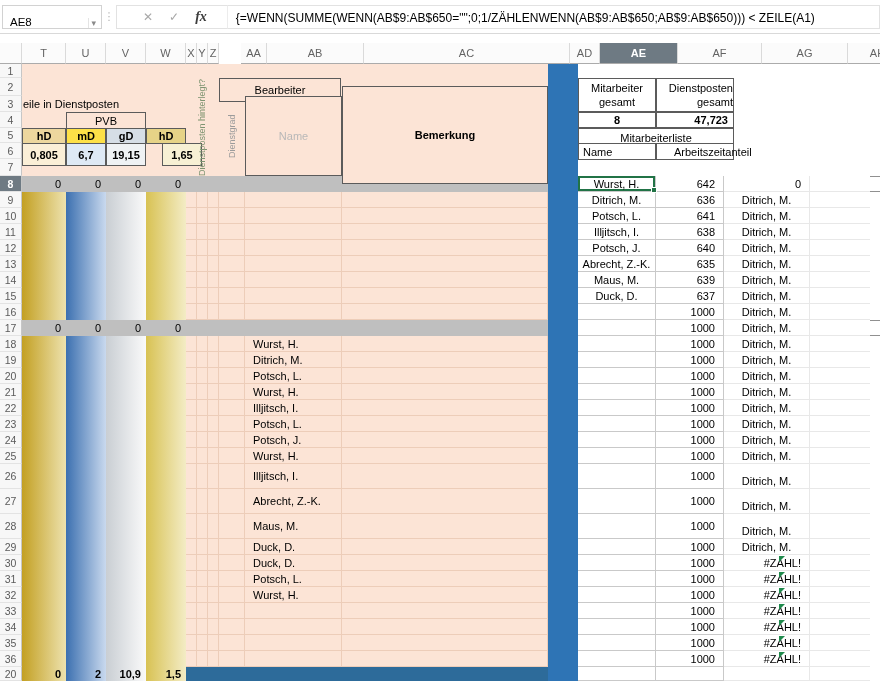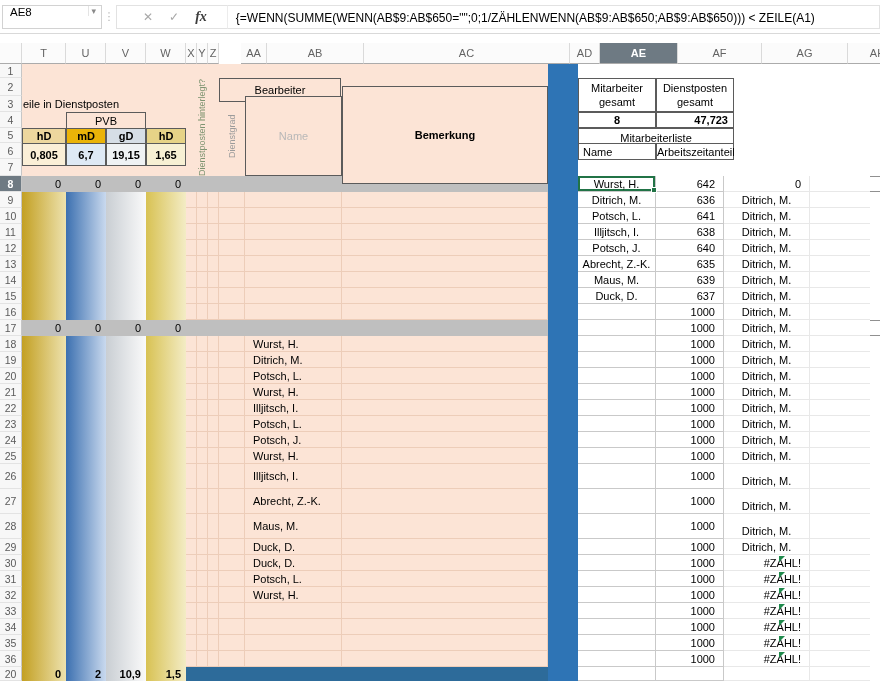--- a/index.html
+++ b/index.html
@@ -1,21 +1,21 @@
 <!DOCTYPE html>
 <html style="--peach: #FCE4D6; --gray_row: #BFBFBF; --ad_column_blue: #2E74B5; --totals_blue: #2D6B9A; --selection_green: #217346; --error_green: #1F8A4C; --header_selected: #6E7A83; --band_gold_dark: #C3A023; --band_gold_light: #EDE2AE; --band_blue_dark: #3C70B0; --band_blue_light: #C9D9EE; --band_gray_dark: #C9CED3; --band_gray_light: #FAFAFA; --band_yellow_dark: #D8C253; --band_yellow_light: #F3ECC5;"><head>
 <meta charset="utf-8">
 <style>
 *{margin:0;padding:0;box-sizing:border-box}
 html,body{width:880px;height:681px;overflow:hidden}
 body{font-family:"Liberation Sans",sans-serif;font-size:11px;color:#000;background:#fff}
 
 
 .fbar{height:34px;display:flex;align-items:center;background:#fff;border-bottom:1px solid #D9D9D9;padding:4px 0 4px 2px}
-.nbox{width:100px;height:24px;border:1px solid #D2D2D2;display:flex;align-items:flex-start;justify-content:space-between;padding:0 3px 0 7px;background:#fff}
+.nbox{width:100px;height:24px;border:1px solid #D2D2D2;display:flex;align-items:flex-end;justify-content:space-between;padding:0 3px 0 7px;background:#fff}
 .nb-val{font-size:11.5px}
 .nb-arr{color:#8a8a8a;font-size:9px;padding:0 2px;border-left:1px solid #E4E4E4}
 .fdots{width:14px;text-align:center;color:#B5B5B5;font-size:11px}
 .fbtns{display:flex;align-items:center;gap:16px;padding:0 20px 0 26px;height:24px;border:1px solid #E2E2E2;border-right:none}
 .fb-x,.fb-ok{color:#A8A8A8;font-size:12px}
 .fb-fx{font-family:"Liberation Serif",serif;font-style:italic;font-weight:700;font-size:14px;color:#3d3d3d}
 .ftext{flex:1;height:24px;line-height:24px;border:1px solid #E2E2E2;border-left:1px solid #ECECEC;white-space:nowrap;overflow:hidden;padding-left:8px;font-size:12px}
 
 
 .chrow{display:flex;align-items:flex-end;height:30px;background:#fff}
@@ -37,26 +37,26 @@
 .g0{left:22px;width:44px}.g1{left:66px;width:40px}.g2{left:106px;width:40px}.g3{left:146px;width:40px}
 .value-cell{top:79px;height:23px;font-weight:700}
 .v0{left:22px;width:44px}.v1{left:66px;width:40px}.v2{left:106px;width:40px}.v3{left:146px;width:40px}
 .vlabel{position:absolute;writing-mode:vertical-rl;transform:rotate(180deg);display:flex;align-items:center;justify-content:center;font-size:9px;line-height:11px;text-align:center}
 .vl1{left:187px;top:14px;width:30px;height:98px;color:#7E9471}
 .vl2{left:220px;top:32px;width:24px;height:80px;color:#9B9B9B}
 .nameph{left:245px;top:32px;width:97px;height:80px;color:#B8B8B8;background:var(--peach)}
 .bemerk{left:342px;top:22px;width:206px;height:98px;font-weight:700;background:var(--peach)}
 .sbx{background:#fff}
 .mit-l{left:578px;top:14px;width:78px;height:34px;text-align:center;line-height:1.3}
-.dp-l{left:656px;top:14px;width:78px;height:34px;text-align:center;line-height:1.3}
+.dp-l{left:656px;top:14px;width:78px;height:34px;text-align:right;line-height:1.3}
 .mit-v{left:578px;top:48px;width:78px;height:16px;font-weight:700}
 .dp-v{left:656px;top:48px;width:78px;height:16px;font-weight:700;justify-content:flex-end;padding-right:5px}
 .liste{left:578px;top:64px;width:156px;height:19px}
 .lh-name{left:578px;top:79px;width:78px;height:17px;justify-content:flex-start;padding-left:4px}
-.lh-azt{left:656px;top:79px;width:78px;height:17px;justify-content:flex-start;padding-left:0;white-space:nowrap;overflow:visible}
+.lh-azt{left:656px;top:79px;width:78px;height:17px;justify-content:flex-start;padding-left:17px;white-space:nowrap;overflow:visible}
 
 
 .row{display:flex;width:880px;height:16px}
 .row.tall{height:25px}
 .row.totals{height:14px;overflow:hidden}
 .row.gray{box-shadow:inset 0 1px 0 #909090,inset 0 -1px 0 #909090}
 .c{flex:none;height:100%;overflow:hidden;display:flex;align-items:center}
 .rh{width:22px;background:#F7F7F7;border-right:1px solid #C6C6C6;border-bottom:1px solid #E3E3E3;justify-content:center;color:#5A5A5A;font-size:10.5px}
 .rh-sel{background:var(--header_selected);color:#fff;font-weight:700}
 .cw-t{width:44px}.cw-u{width:40px}.cw-v{width:40px}.cw-w{width:40px}
@@ -130,28 +130,28 @@
       <div class="rn" style="height: 15px;">5</div>
       <div class="rn" style="height: 16px;">6</div>
       <div class="rn" style="height: 17px;">7</div>
     </div>
 
   <div class="box bearb">Bearbeiter</div>
   <div class="anteile">eile in Dienstposten</div>
   <div class="box pvb">PVB</div>
 
   <div class="box grade-cell g0" style="background: rgb(237, 215, 158);">hD</div>
-  <div class="box grade-cell g1" style="background: #eab308;">mD</div>
+  <div class="box grade-cell g1" style="background: #fde047;">mD</div>
   <div class="box grade-cell g2" style="background: rgb(214, 222, 230);">gD</div>
   <div class="box grade-cell g3" style="background: rgb(230, 211, 135);">hD</div>
 
   <div class="box value-cell v0" style="background: rgb(251, 239, 215);">0,805</div>
   <div class="box value-cell v1" style="background: rgb(222, 233, 245);">6,7</div>
   <div class="box value-cell v2" style="background: rgb(239, 242, 244);">19,15</div>
-  <div class="box value-cell v3" style="background: rgb(247, 240, 212);">1,65</div>
+  <div class="box value-cell v3" style="background: rgb(247, 240, 212); margin-left: 16px;">1,65</div>
 
   <div class="vlabel vl1">
       <span>Dienstposten hinterlegt?</span>
     </div>
   <div class="vlabel vl2">
       <span>Dienstgrad</span>
     </div>
 
   <div class="box nameph">Name</div>
   <div class="box bemerk">Bemerkung</div>

